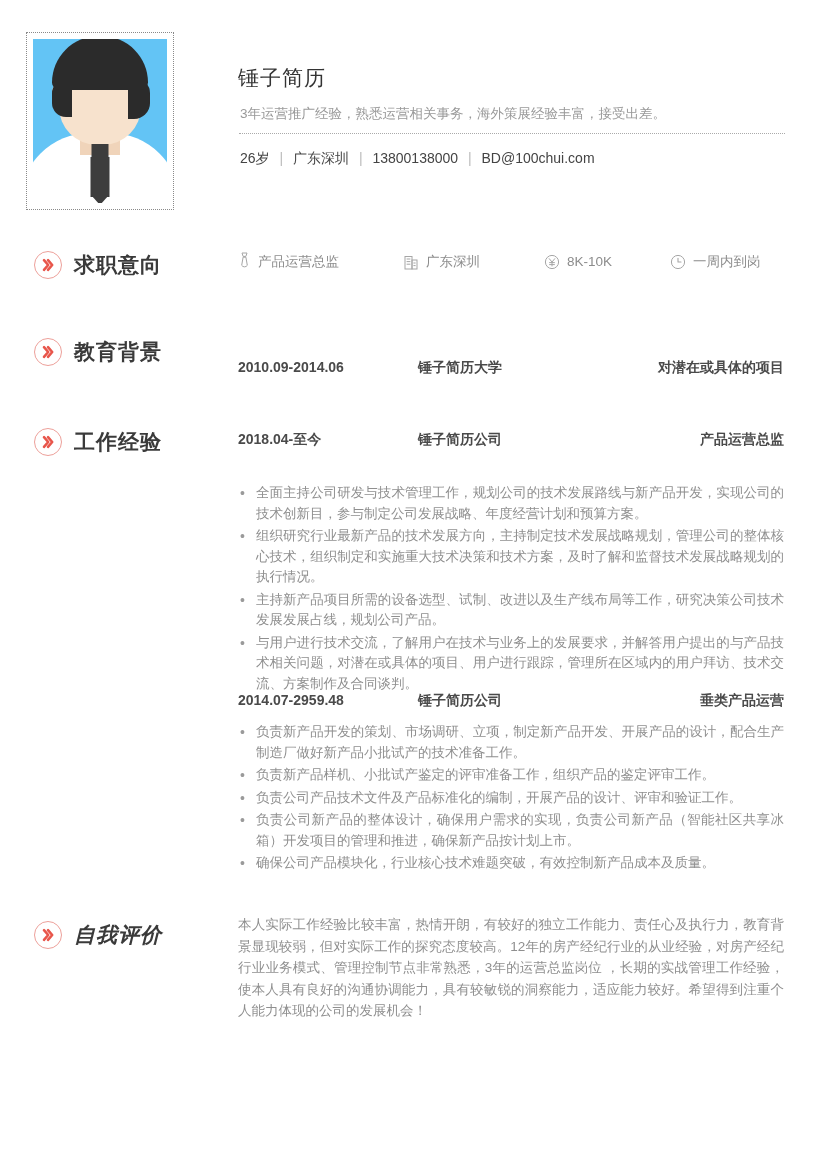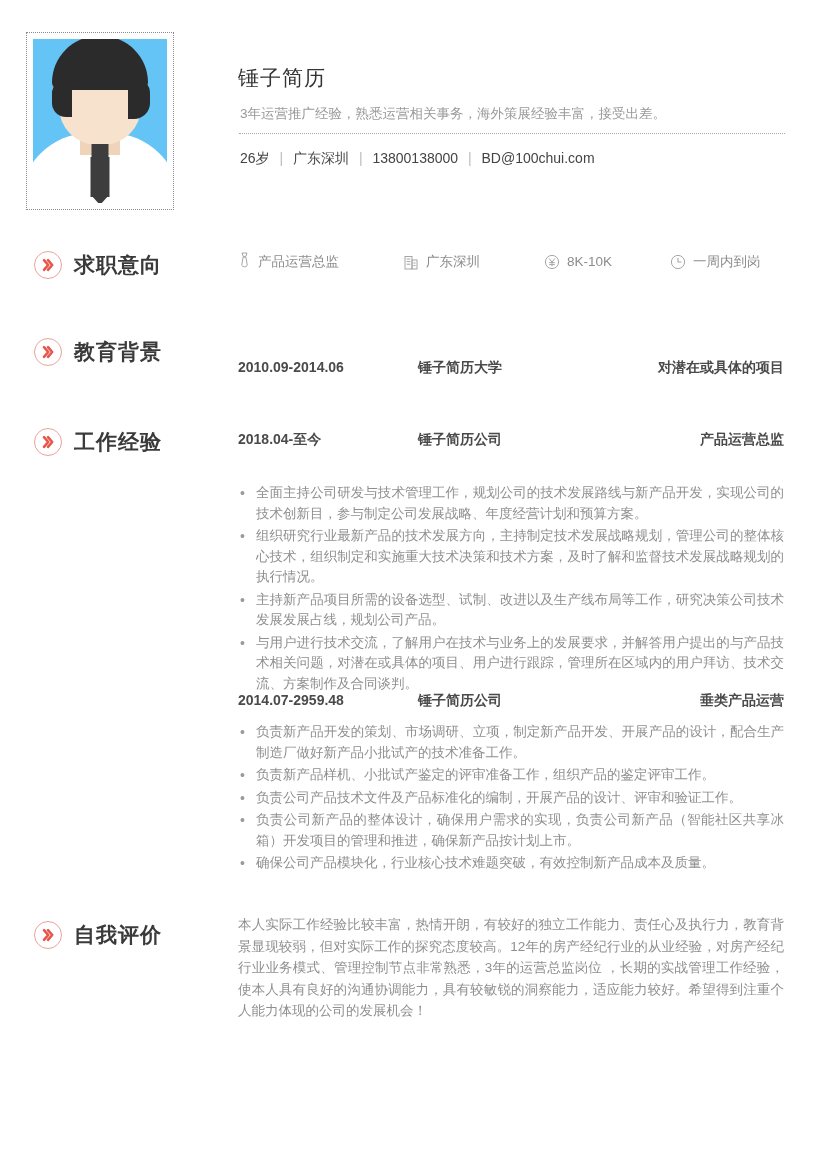--- a/index.html
+++ b/index.html
@@ -306,21 +306,21 @@
   </div>
 
   <ul class="bullets" style="top:722px;">
     <li>负责新产品开发的策划、市场调研、立项，制定新产品开发、开展产品的设计，配合生产制造厂做好新产品小批试产的技术准备工作。</li>
     <li>负责新产品样机、小批试产鉴定的评审准备工作，组织产品的鉴定评审工作。</li>
     <li>负责公司产品技术文件及产品标准化的编制，开展产品的设计、评审和验证工作。</li>
     <li>负责公司新产品的整体设计，确保用户需求的实现，负责公司新产品（智能社区共享冰箱）开发项目的管理和推进，确保新产品按计划上市。</li>
     <li>确保公司产品模块化，行业核心技术难题突破，有效控制新产品成本及质量。</li>
   </ul>
 
-  <div class="sec-head" style="top:921px;">
+  <div class="sec-head" style="top:921px;font-style:italic;">
     <span class="arrow-icon">
       <svg width="14" height="14" viewBox="0 0 14 14">
         <path d="M3 2.2 L7.2 7 L3 11.8" fill="none" stroke="#e8564b" stroke-width="2.6" stroke-linecap="round" stroke-linejoin="round"></path>
         <path d="M7 2.2 L11.2 7 L7 11.8" fill="none" stroke="#e8564b" stroke-width="2.6" stroke-linecap="round" stroke-linejoin="round"></path>
       </svg>
     </span>
     <span class="sec-title">自我评价</span>
   </div>
 
   <div class="para" style="top:914px;">本人实际工作经验比较丰富，热情开朗，有较好的独立工作能力、责任心及执行力，教育背景显现较弱，但对实际工作的探究态度较高。12年的房产经纪行业的从业经验，对房产经纪行业业务模式、管理控制节点非常熟悉，3年的运营总监岗位 ，长期的实战管理工作经验，使本人具有良好的沟通协调能力，具有较敏锐的洞察能力，适应能力较好。希望得到注重个人能力体现的公司的发展机会！</div>

